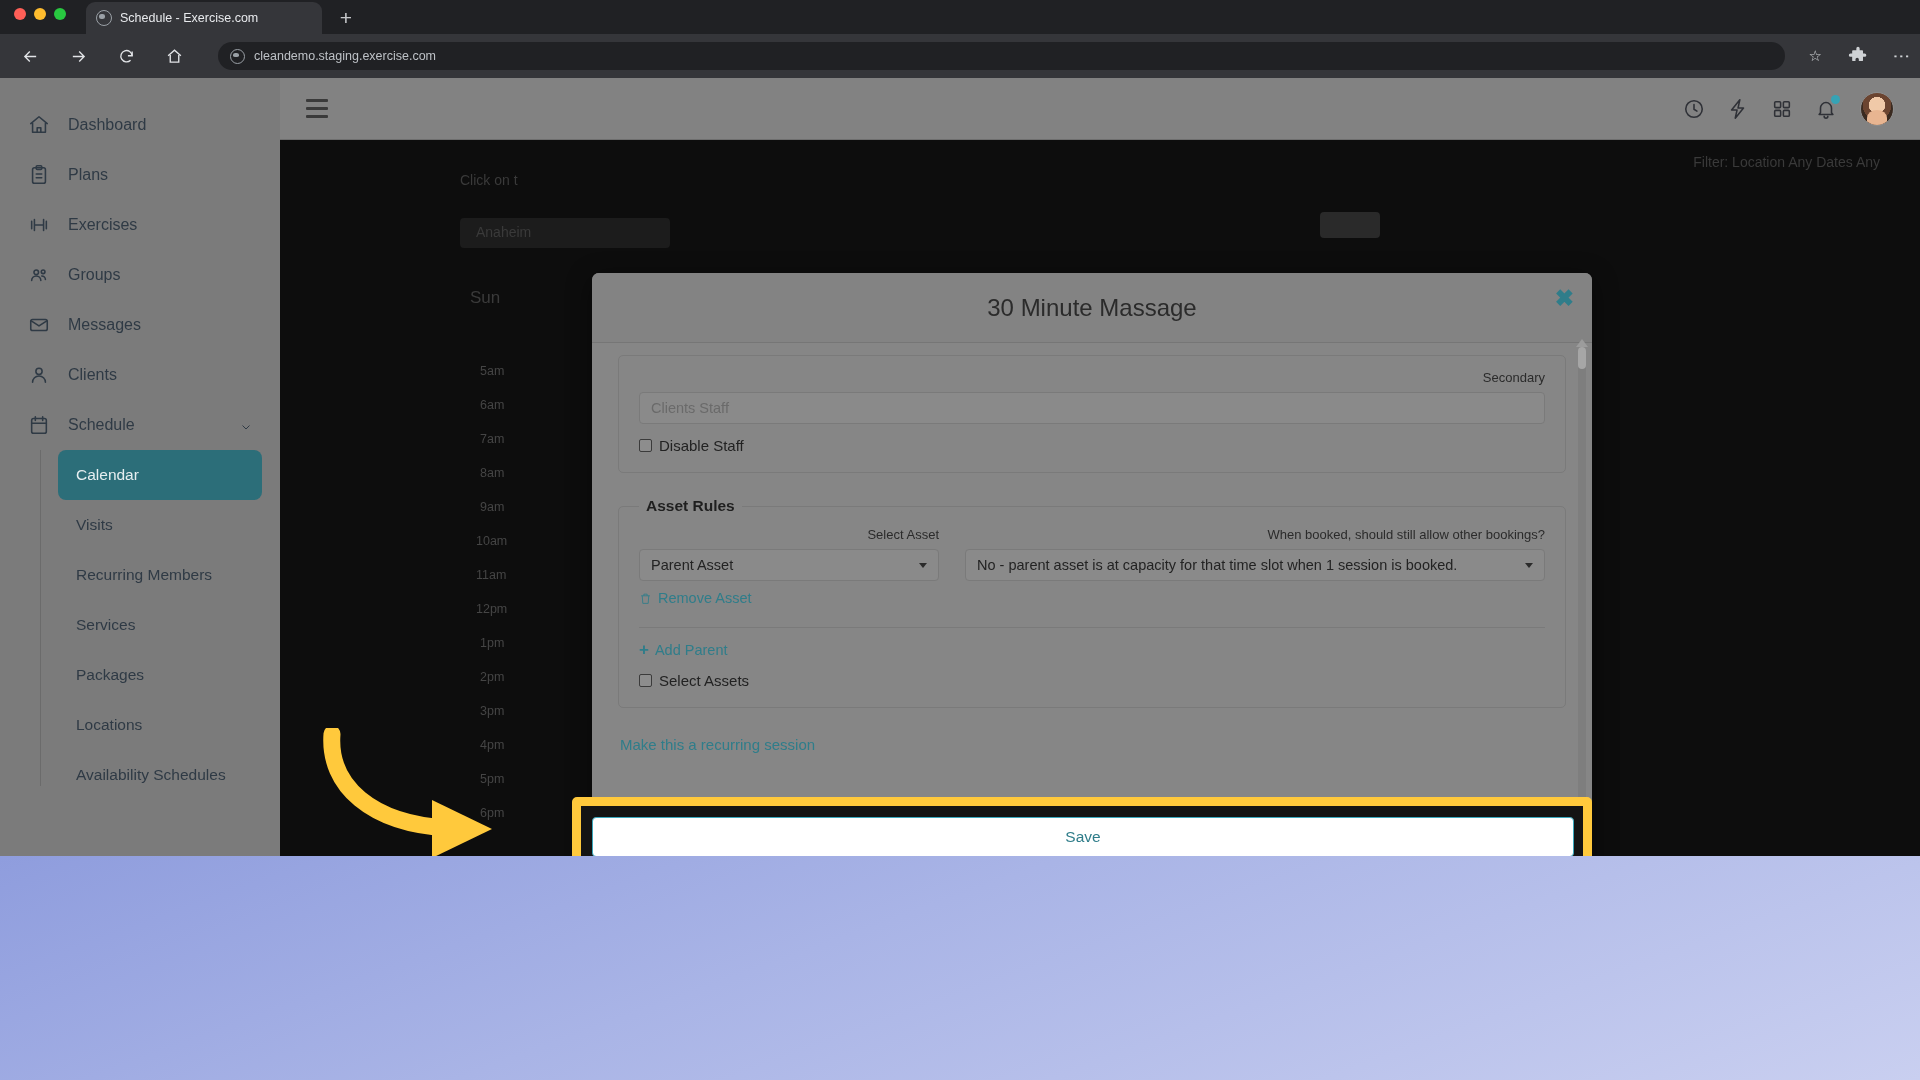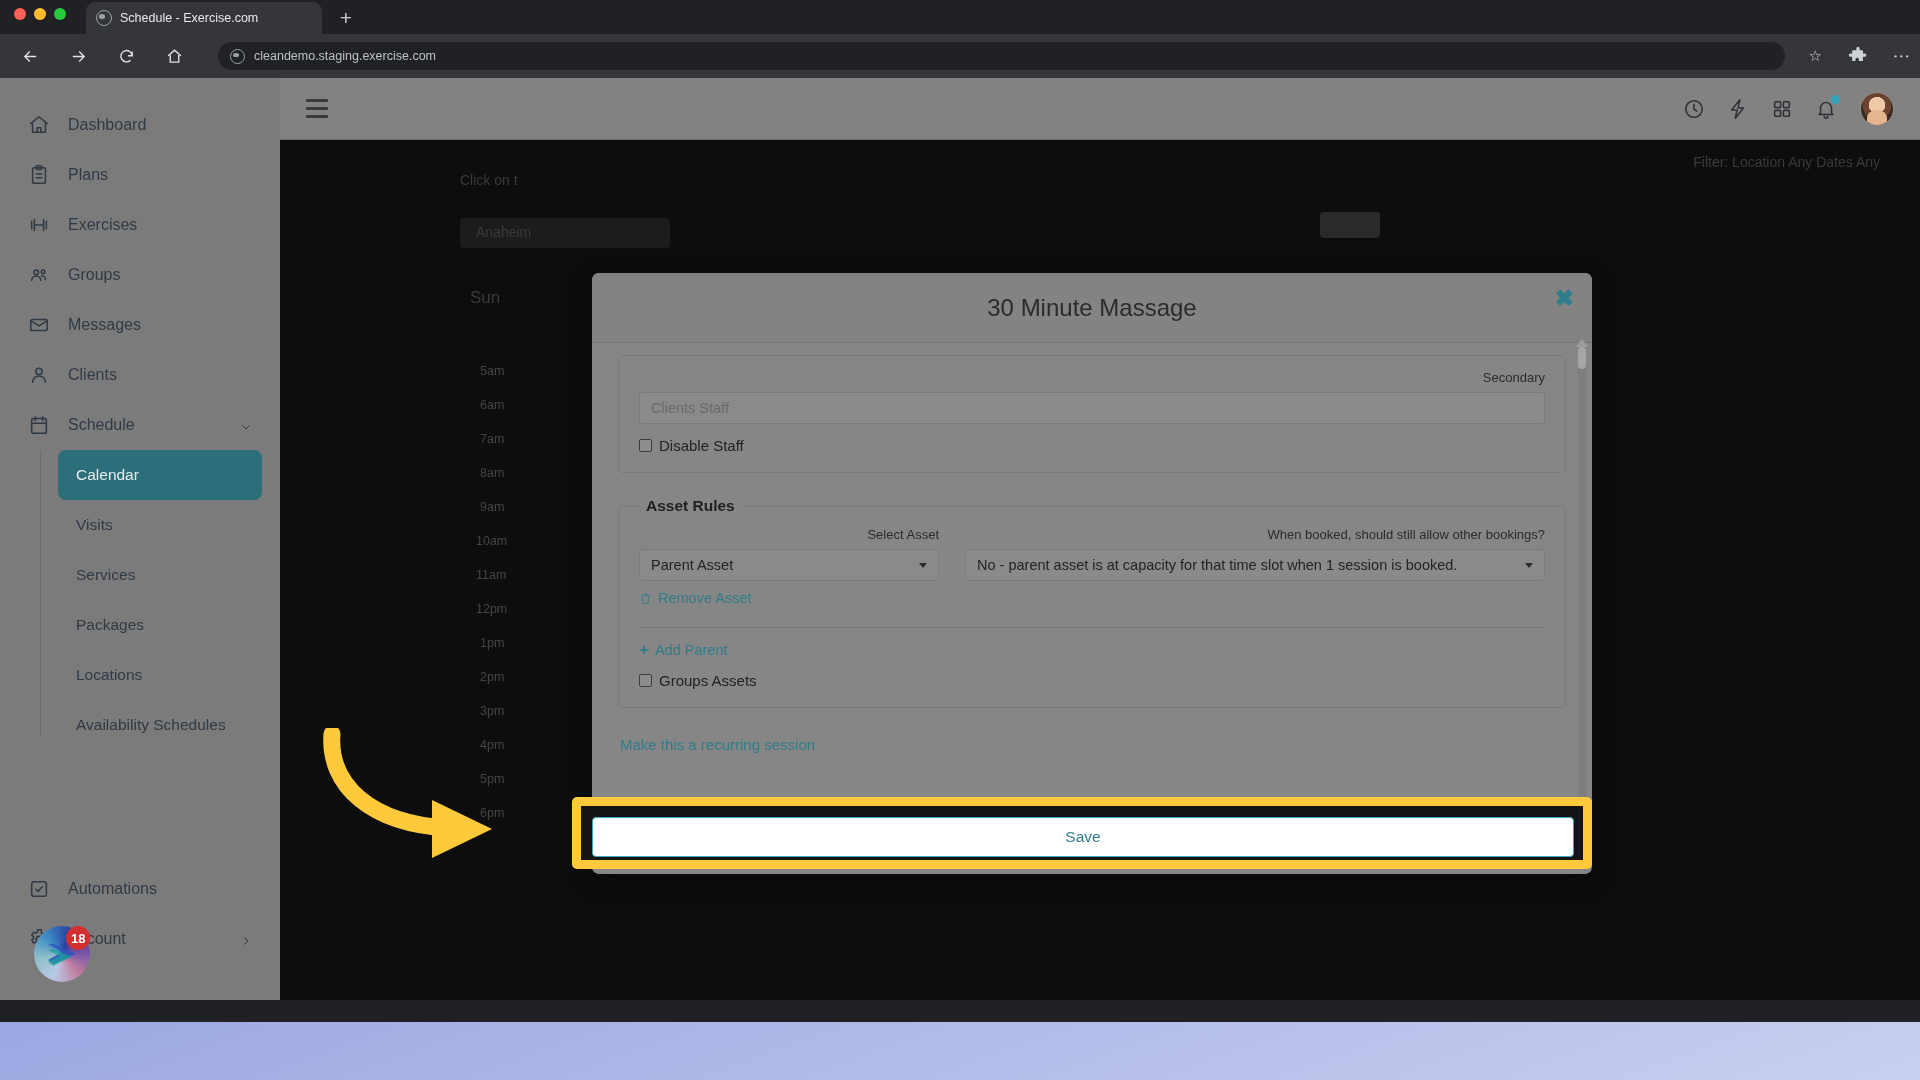--- a/index.html
+++ b/index.html
@@ -11,21 +11,21 @@
   }
 
   
   #desktop {
     position:absolute; inset:0;
     background:linear-gradient(160deg,#5b6ec4 0%,#7f8fd8 35%,#a9b4e6 70%,#c9cff0 100%);
   }
 
   
   #browser {
-    position:absolute; left:0; top:0; width:1920px; height:1022px;
+    position:absolute; left:0; top:0; width:1920px; height:856px;
     background:#202124; overflow:hidden;
   }
 
   
   #tabstrip {
     position:relative; height:34px; background:#202124;
   }
   #traffic { position:absolute; left:14px; top:8px; display:flex; gap:8px; }
   .light { width:12px; height:12px; border-radius:50%; }
   .light.red{background:#ff5f57;} .light.yellow{background:#febc2e;} .light.green{background:#28c840;}
@@ -396,20 +396,23 @@
             </svg>
         </span>
       </div>
 
       <div id="subnav">
         <div class="sub-item active">
           <span>Calendar</span>
         </div>
         <div class="sub-item">
           <span>Visits</span>
+        </div>
+        <div class="sub-item">
+          <span>Recurring Members</span>
         </div>
         <div class="sub-item">
           <span>Services</span>
         </div>
         <div class="sub-item">
           <span>Packages</span>
         </div>
         <div class="sub-item">
           <span>Locations</span>
         </div>
@@ -569,21 +572,21 @@
 
           <div class="divider"></div>
 
           <div class="link-teal" style="margin-top:14px;">
             <span class="plus">+</span>
             <span>Add Parent</span>
           </div>
 
           <div class="checkrow">
             <span class="checkbox"></span>
-            <span>Groups Assets</span>
+            <span>Select Assets</span>
           </div>
         </fieldset>
 
         <a class="recurring-link">Make this a recurring session</a>
       </div>
 
       <div id="scroll-up"></div>
       <div id="scrollbar">
         <div class="thumb"></div>
       </div>

